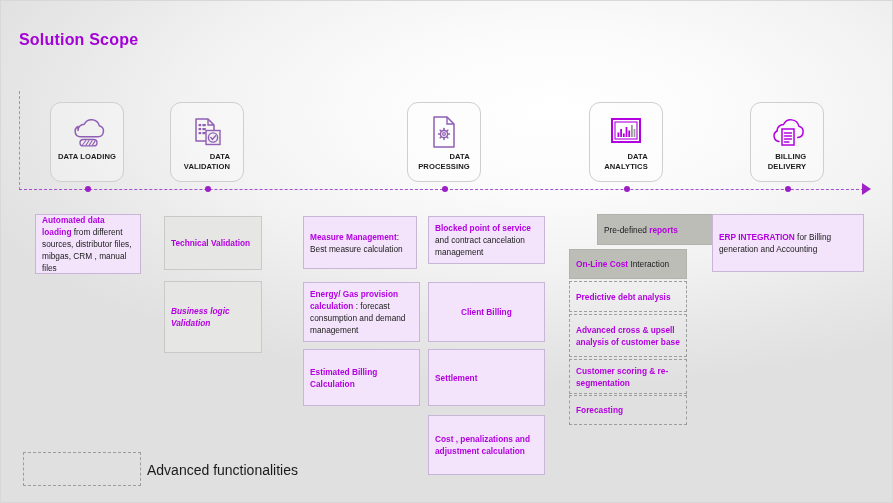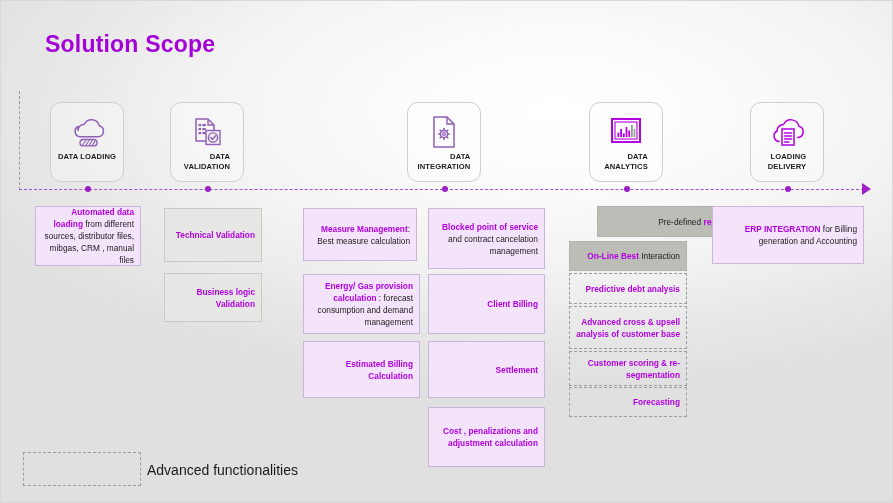--- a/index.html
+++ b/index.html
@@ -21,23 +21,23 @@
     box-sizing: border-box;
     border: 1px solid #d8d8d8;
     background:
       radial-gradient(ellipse 70% 55% at 62% 22%, #ffffff 0%, #fbfbfb 28%, #f2f2f2 58%, #e7e7e7 82%, #e0e0e0 100%);
     overflow: hidden;
   }
 
   
   #title {
     position: absolute;
-    left: 44px;
+    left: 18px;
     top: 30px;
-    font-size: 23px;
+    font-size: 16px;
     font-weight: bold;
     color: #a400d8;
     letter-spacing: 0.2px;
     white-space: nowrap;
   }
 
   
   .axis-vert {
     position: absolute;
     left: 18px;
@@ -105,25 +105,26 @@
     padding: 0 2px;
   }
 
   
   .box {
     position: absolute;
     box-sizing: border-box;
     display: flex;
     align-items: center;
     justify-content: center;
-    text-align: right;
+    text-align: left;
     font-size: 8.3px;
     line-height: 12px;
     padding: 3px 6px;
     color: #222222;
+    margin-top: 8px;
   }
   .box-inner { width: 100%; }
 
   .box.lilac {
     background: #f3e4fb;
     border: 1px solid #c9b6d6;
   }
   .box.gray {
     background: #bdbdb8;
     border: 1px solid #b2b2ac;
@@ -228,21 +229,21 @@
             <path d="M19.8 20 h1.6"></path>
           <path d="M12.2 16.2 l1.1 1.1"></path>
             <path d="M18.7 22.7 l1.1 1.1"></path>
           <path d="M19.8 16.2 l-1.1 1.1"></path>
             <path d="M13.3 22.7 l-1.1 1.1"></path>
         </g>
       </svg>
     </div>
     <div class="stage-label">
       <span>DATA</span><br>
-      <span>INTEGRATION</span>
+      <span>PROCESSING</span>
     </div>
   </div>
 
   <div class="stage" style="left:588px; top:101px;">
     <div class="ico">
       <svg width="36" height="32" viewBox="0 0 36 32">
         <rect x="4" y="3" width="28" height="23" fill="none" stroke="#b300e0" stroke-width="2"></rect>
         <rect x="7" y="6" width="22" height="17" fill="none" stroke="#b300e0" stroke-width="1.1"></rect>
         <g fill="#b300e0">
           <rect x="9.5" y="16.5" width="1.8" height="4.5"></rect>
@@ -271,37 +272,37 @@
         <rect x="14" y="14" width="12" height="16" fill="#ffffff" stroke="#b300e0" stroke-width="1.5"></rect>
         <g stroke="#b300e0" stroke-width="1.3" stroke-linecap="round">
           <path d="M16.5 18 h7"></path>
             <path d="M16.5 21 h7"></path>
             <path d="M16.5 24 h7"></path>
             <path d="M16.5 27 h4.5"></path>
         </g>
       </svg>
     </div>
     <div class="stage-label">
-      <span>LOADING</span><br>
+      <span>BILLING</span><br>
       <span>DELIVERY</span>
     </div>
   </div>
 
   <div class="box lilac" style="left:34px; top:205px; width:106px; height:60px;">
     <div class="box-inner">
       <span class="hl">Automated data loading</span><span class="plaintxt"> from different sources, distributor files, mibgas, CRM , manual files</span>
     </div>
   </div>
 
   <div class="box plain" style="left:163px; top:207px; width:98px; height:54px;">
     <div class="box-inner">
       <span class="hl">Technical Validation</span>
     </div>
   </div>
-  <div class="box plain" style="left:163px; top:272px; width:98px; height:49px;">
+  <div class="box plain" style="left:163px; top:272px; width:98px; height:72px;font-style:italic;">
     <div class="box-inner">
       <span class="hl">Business logic Validation</span>
     </div>
   </div>
 
   <div class="box lilac" style="left:302px; top:207px; width:114px; height:53px;">
     <div class="box-inner">
       <span class="hl">Measure Management</span><span class="plaintxt">: Best measure calculation</span>
     </div>
   </div>
@@ -309,21 +310,21 @@
     <div class="box-inner">
       <span class="hl">Energy/ Gas provision calculation</span><span class="plaintxt"> : forecast consumption and demand management</span>
     </div>
   </div>
   <div class="box lilac" style="left:302px; top:340px; width:117px; height:57px;">
     <div class="box-inner">
       <span class="hl">Estimated  Billing Calculation</span>
     </div>
   </div>
 
-  <div class="box lilac" style="left:427px; top:207px; width:117px; height:61px;">
+  <div class="box lilac" style="left:427px; top:207px; width:117px; height:48px;">
     <div class="box-inner">
       <span class="hl">Blocked point of service</span><span class="plaintxt"> and contract cancelation management</span>
     </div>
   </div>
   <div class="box lilac" style="left:427px; top:273px; width:117px; height:60px;padding-left:32px;">
     <div class="box-inner">
       <span class="hl">Client Billing</span>
     </div>
   </div>
   <div class="box lilac" style="left:427px; top:340px; width:117px; height:57px;">
@@ -337,21 +338,21 @@
     </div>
   </div>
 
   <div class="box gray" style="left:596px; top:205px; width:142px; height:31px;">
     <div class="box-inner">
       <span class="plaintxt">Pre-defined </span><span class="hl">reports</span>
     </div>
   </div>
   <div class="box gray" style="left:568px; top:240px; width:118px; height:30px;">
     <div class="box-inner">
-      <span class="hl">On-Line Best</span><span class="plaintxt"> Interaction</span>
+      <span class="hl">On-Line Cost</span><span class="plaintxt"> Interaction</span>
     </div>
   </div>
   <div class="box dashed" style="left:568px; top:272px; width:118px; height:31px;">
     <div class="box-inner">
       <span class="hl">Predictive debt analysis</span>
     </div>
   </div>
   <div class="box dashed" style="left:568px; top:305px; width:118px; height:43px;">
     <div class="box-inner">
       <span class="hl">Advanced cross &amp; upsell analysis of customer base</span>

